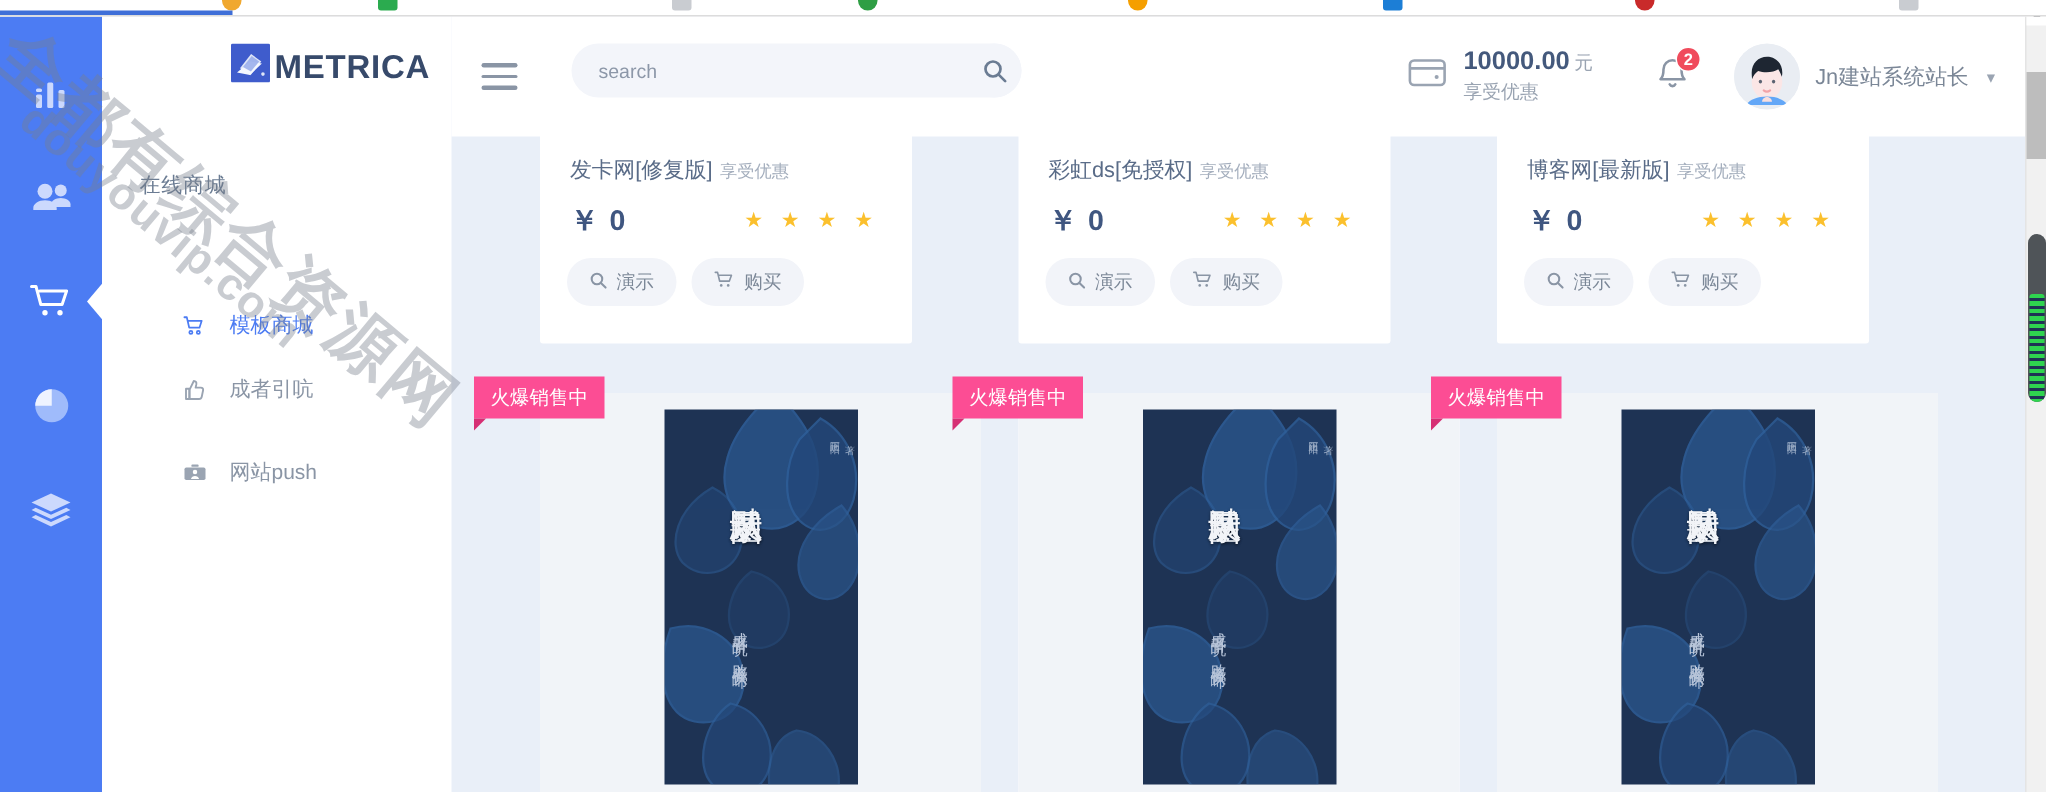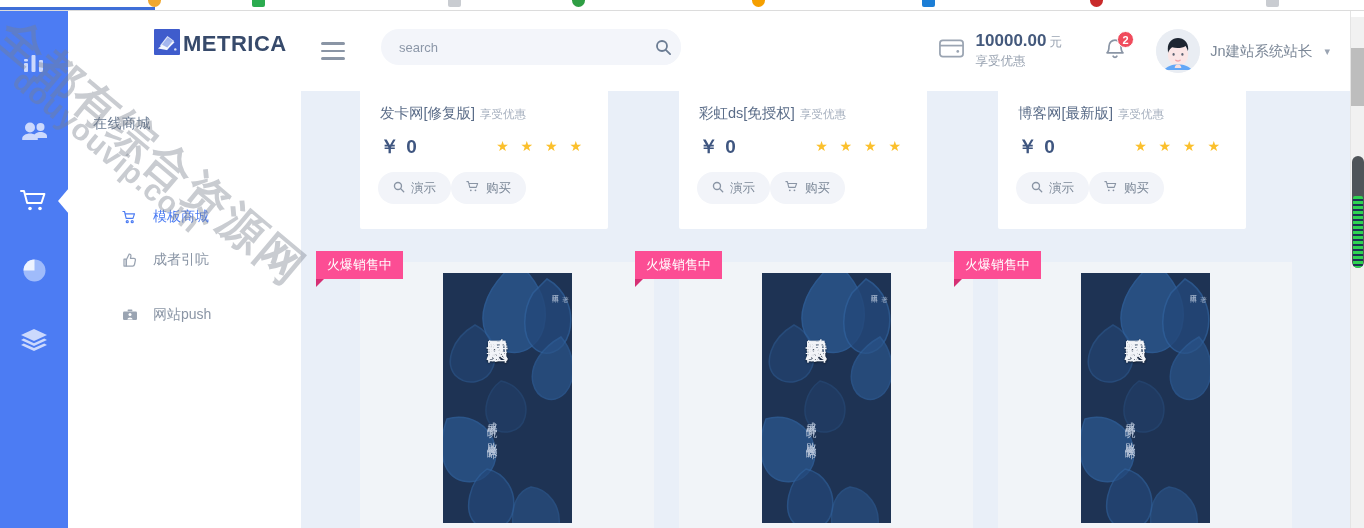--- a/index.html
+++ b/index.html
@@ -306,20 +306,21 @@
     right: 22px; top: 107px;
     font-size: 14px;
     letter-spacing: 4px;
     color: #fbc02d;
     white-space: nowrap;
   }
   .p-btns {
     position: absolute;
     left: 18px; top: 141px;
     display: flex;
+    gap: 10px;
   }
   .pill {
     height: 32px;
     padding: 0 15px;
     border-radius: 16px;
     background: #f2f4f9;
     border: 0;
     display: flex;
     align-items: center;
     gap: 6px;

